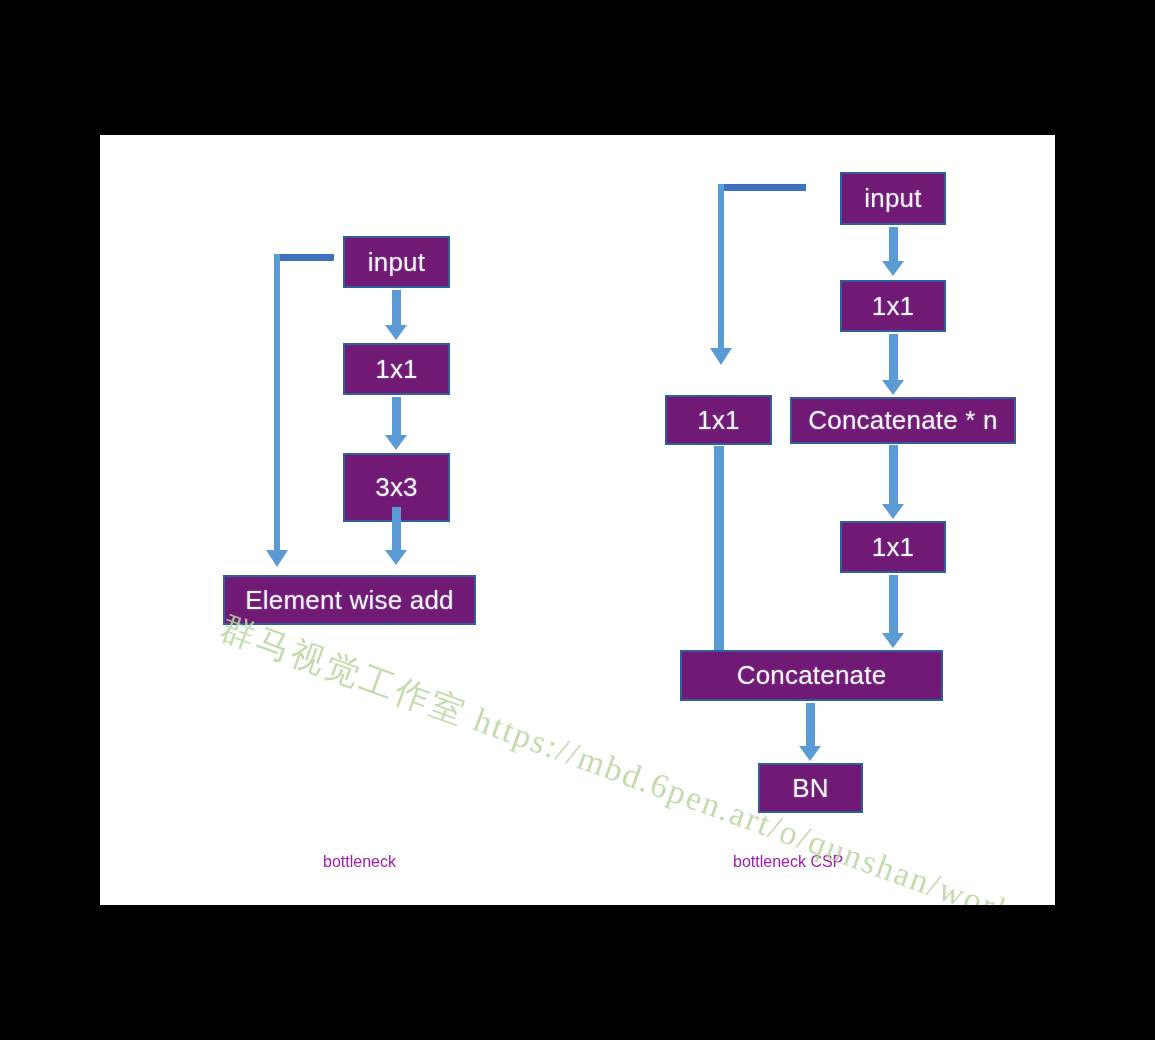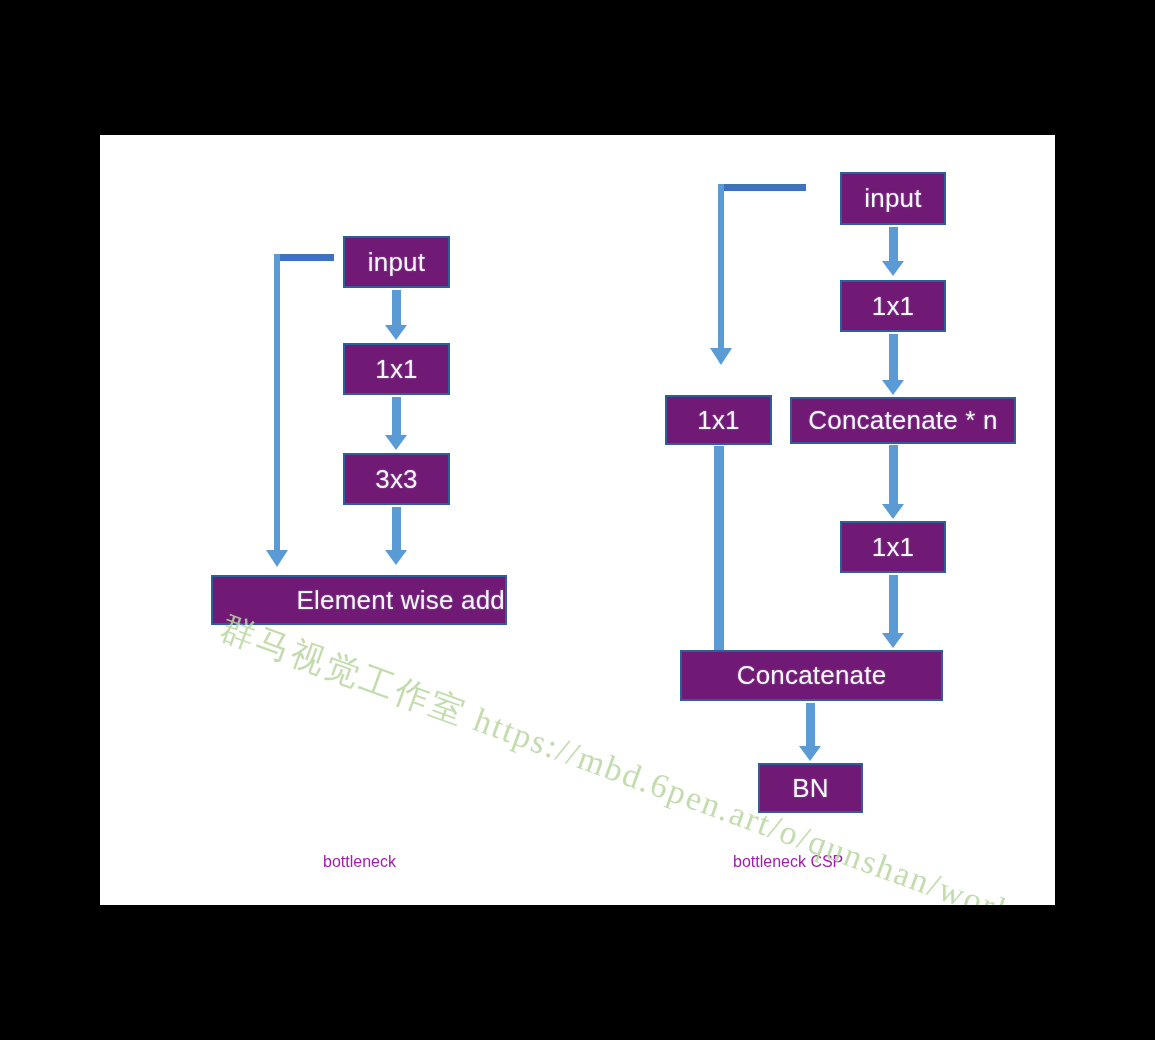--- a/index.html
+++ b/index.html
@@ -120,28 +120,28 @@
       <div class="arrow-v" style="left:292px; top:155px; width:9px; height:37px;"></div>
       <div class="arrow-head" style="left:285px; top:190px;"></div>
 
       <div class="node" style="left:243px; top:208px; width:107px; height:52px;">
         <span>1x1</span>
       </div>
 
       <div class="arrow-v" style="left:292px; top:262px; width:9px; height:40px;"></div>
       <div class="arrow-head" style="left:285px; top:300px;"></div>
 
-      <div class="node" style="left:243px; top:318px; width:107px; height:52px;justify-content:center;">
+      <div class="node" style="left:243px; top:318px; width:107px; height:69px;justify-content:center;">
         <span>3x3</span>
       </div>
 
       <div class="arrow-v" style="left:292px; top:372px; width:9px; height:45px;"></div>
       <div class="arrow-head" style="left:285px; top:415px;"></div>
 
-      <div class="node wide" style="left:111px; top:440px; width:296px; height:50px;justify-content:flex-end;">
+      <div class="node wide" style="left:123px; top:440px; width:253px; height:50px;">
         <span>Element wise add</span>
       </div>
 
       <div class="caption" style="left:223px; top:718px;">bottleneck</div>
     </div>
 
     <div>
 
       <div class="skip-h" style="left:618px; top:49px; width:88px;"></div>
       <div class="skip-v" style="left:618px; top:49px; height:168px;"></div>

